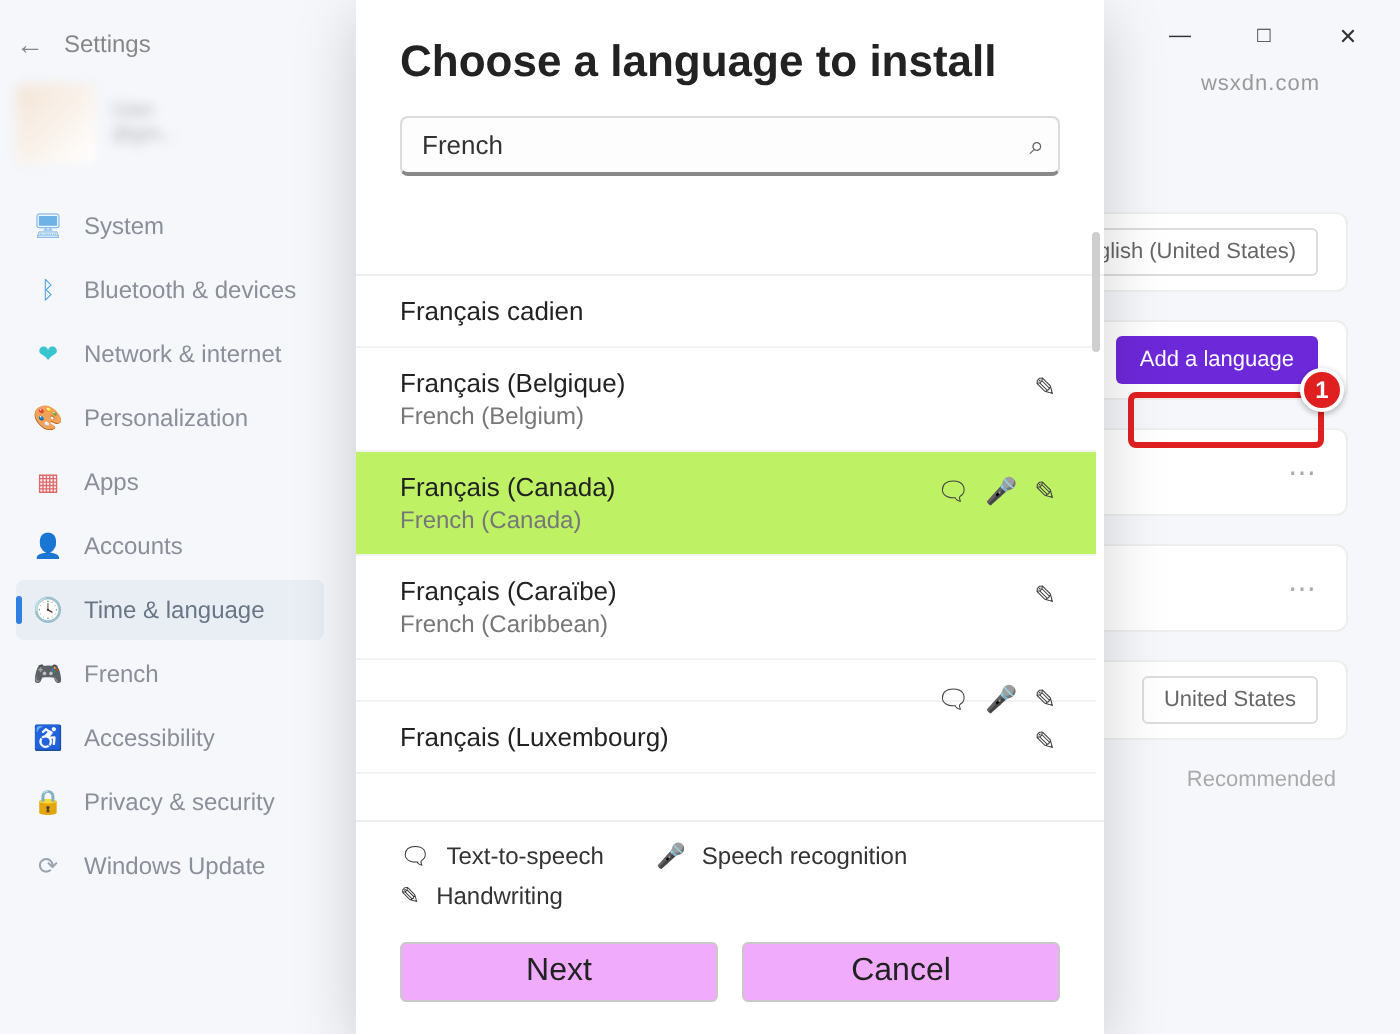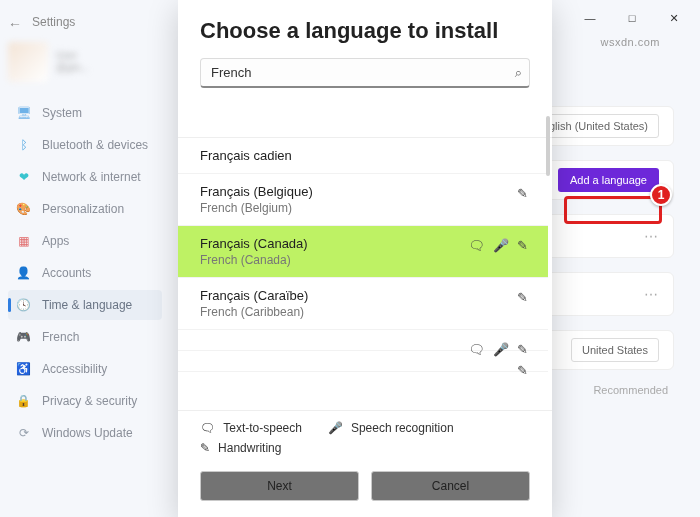--- a/index.html
+++ b/index.html
@@ -47,21 +47,21 @@
 .search-ico { position: absolute; right: 8px; top: 7px; font-size: 13px; color: #666; }
 .lang-list { overflow-y: auto; padding: 0 4px 0 0; height: 286px; border-top: 1px solid #eee; margin-top: 39px; }
 .lang-row { padding: 10px 22px 10px 22px; border-bottom: 1px solid #f2f2f2; position: relative; }
 .lang-native { font-size: 13px; color: #222; }
 .lang-en { font-size: 12px; color: #777; margin-top: 2px; }
 .lang-row.selected { background: #bef264; }
 .feat-icons { position: absolute; right: 20px; top: 12px; display: flex; gap: 8px; color: #444; font-size: 13px; }
 .dlg-feat { padding: 10px 22px 6px 22px; display: flex; flex-wrap: wrap; gap: 6px 26px; font-size: 12px; color: #333; border-top: 1px solid #eee; }
 .dlg-feat span { display: inline-flex; align-items: center; gap: 8px; }
 .dlg-btns { padding: 10px 22px 16px 22px; display: flex; gap: 12px; }
-.dlg-btns button { flex: 1; height: 30px; border: 1px solid #c9c9c9; background: #737373; border-radius: 3px; font-size: 12px; color: #222; }
+.dlg-btns button { flex: 1; height: 30px; border: 1px solid #c9c9c9; background: #f0abfc; border-radius: 3px; font-size: 16px; color: #222; }
 
 
 .ic { font-family: "Segoe UI Symbol","Segoe UI", sans-serif; }
 
 
 .dialog::after { content:""; position:absolute; right:2px; top:116px; width:4px; height:60px; background:#cfcfcf; border-radius:2px; }
 </style>
 </head>
 <body>
 
@@ -203,20 +203,21 @@
           </div>
         </div>
         <div class="lang-row">
           <div class="feat-icons">
             <span class="ic">🗨</span>
             <span class="ic">🎤</span>
             <span class="ic">✎</span>
           </div>
         </div>
         <div class="lang-row">
+          <div class="lang-native">Français (Luxembourg)</div>
           <div class="feat-icons">
             <span class="ic">✎</span>
           </div>
         </div>
       </div>
     <div class="dlg-feat">
       <span>
           <span class="ic">🗨</span>
           <span>Text-to-speech</span>
         </span>

